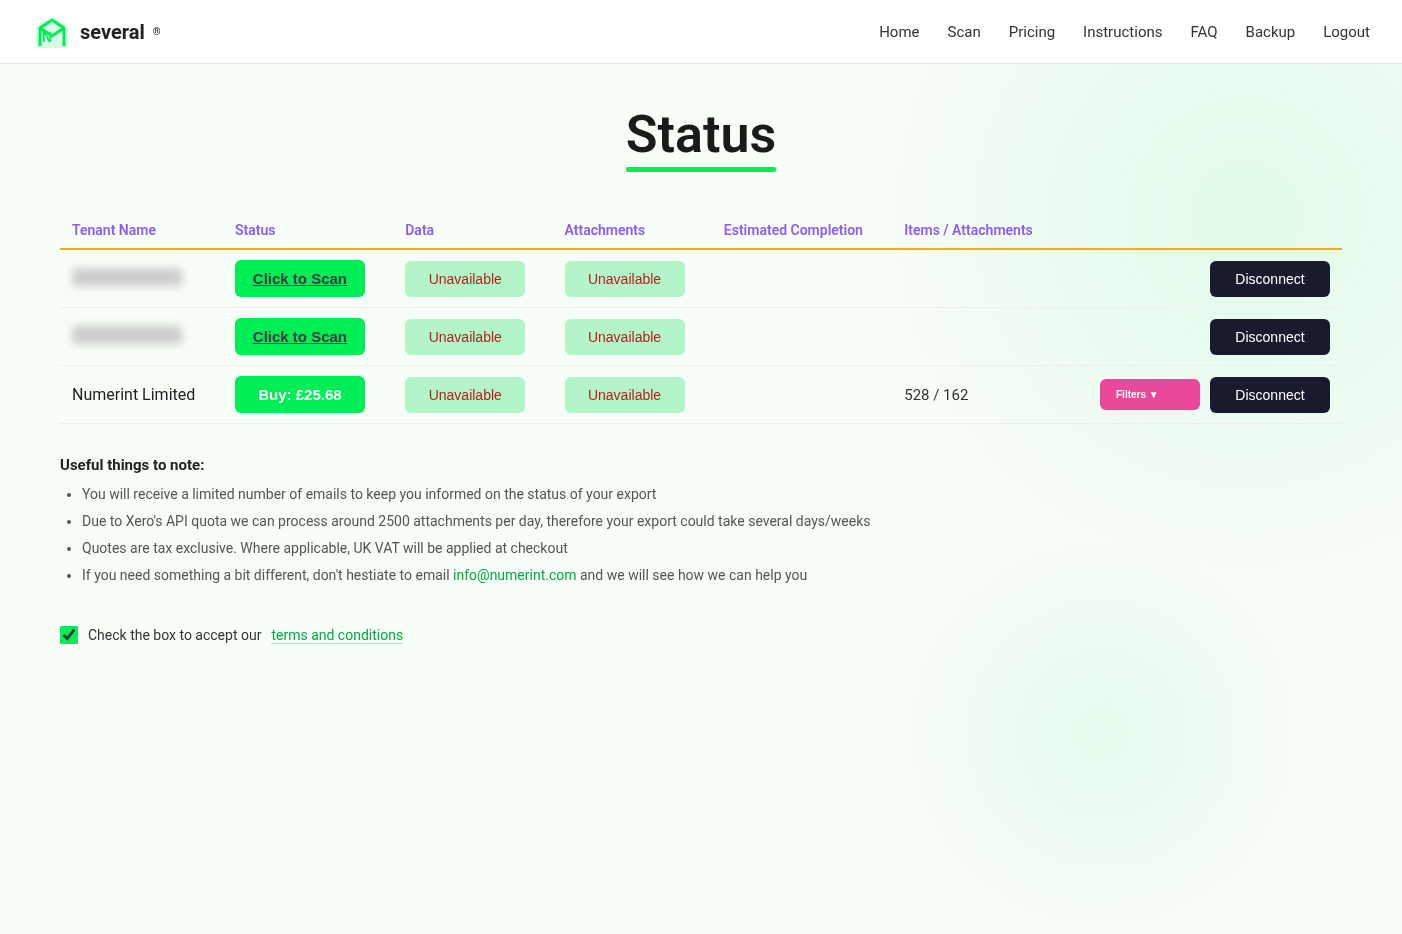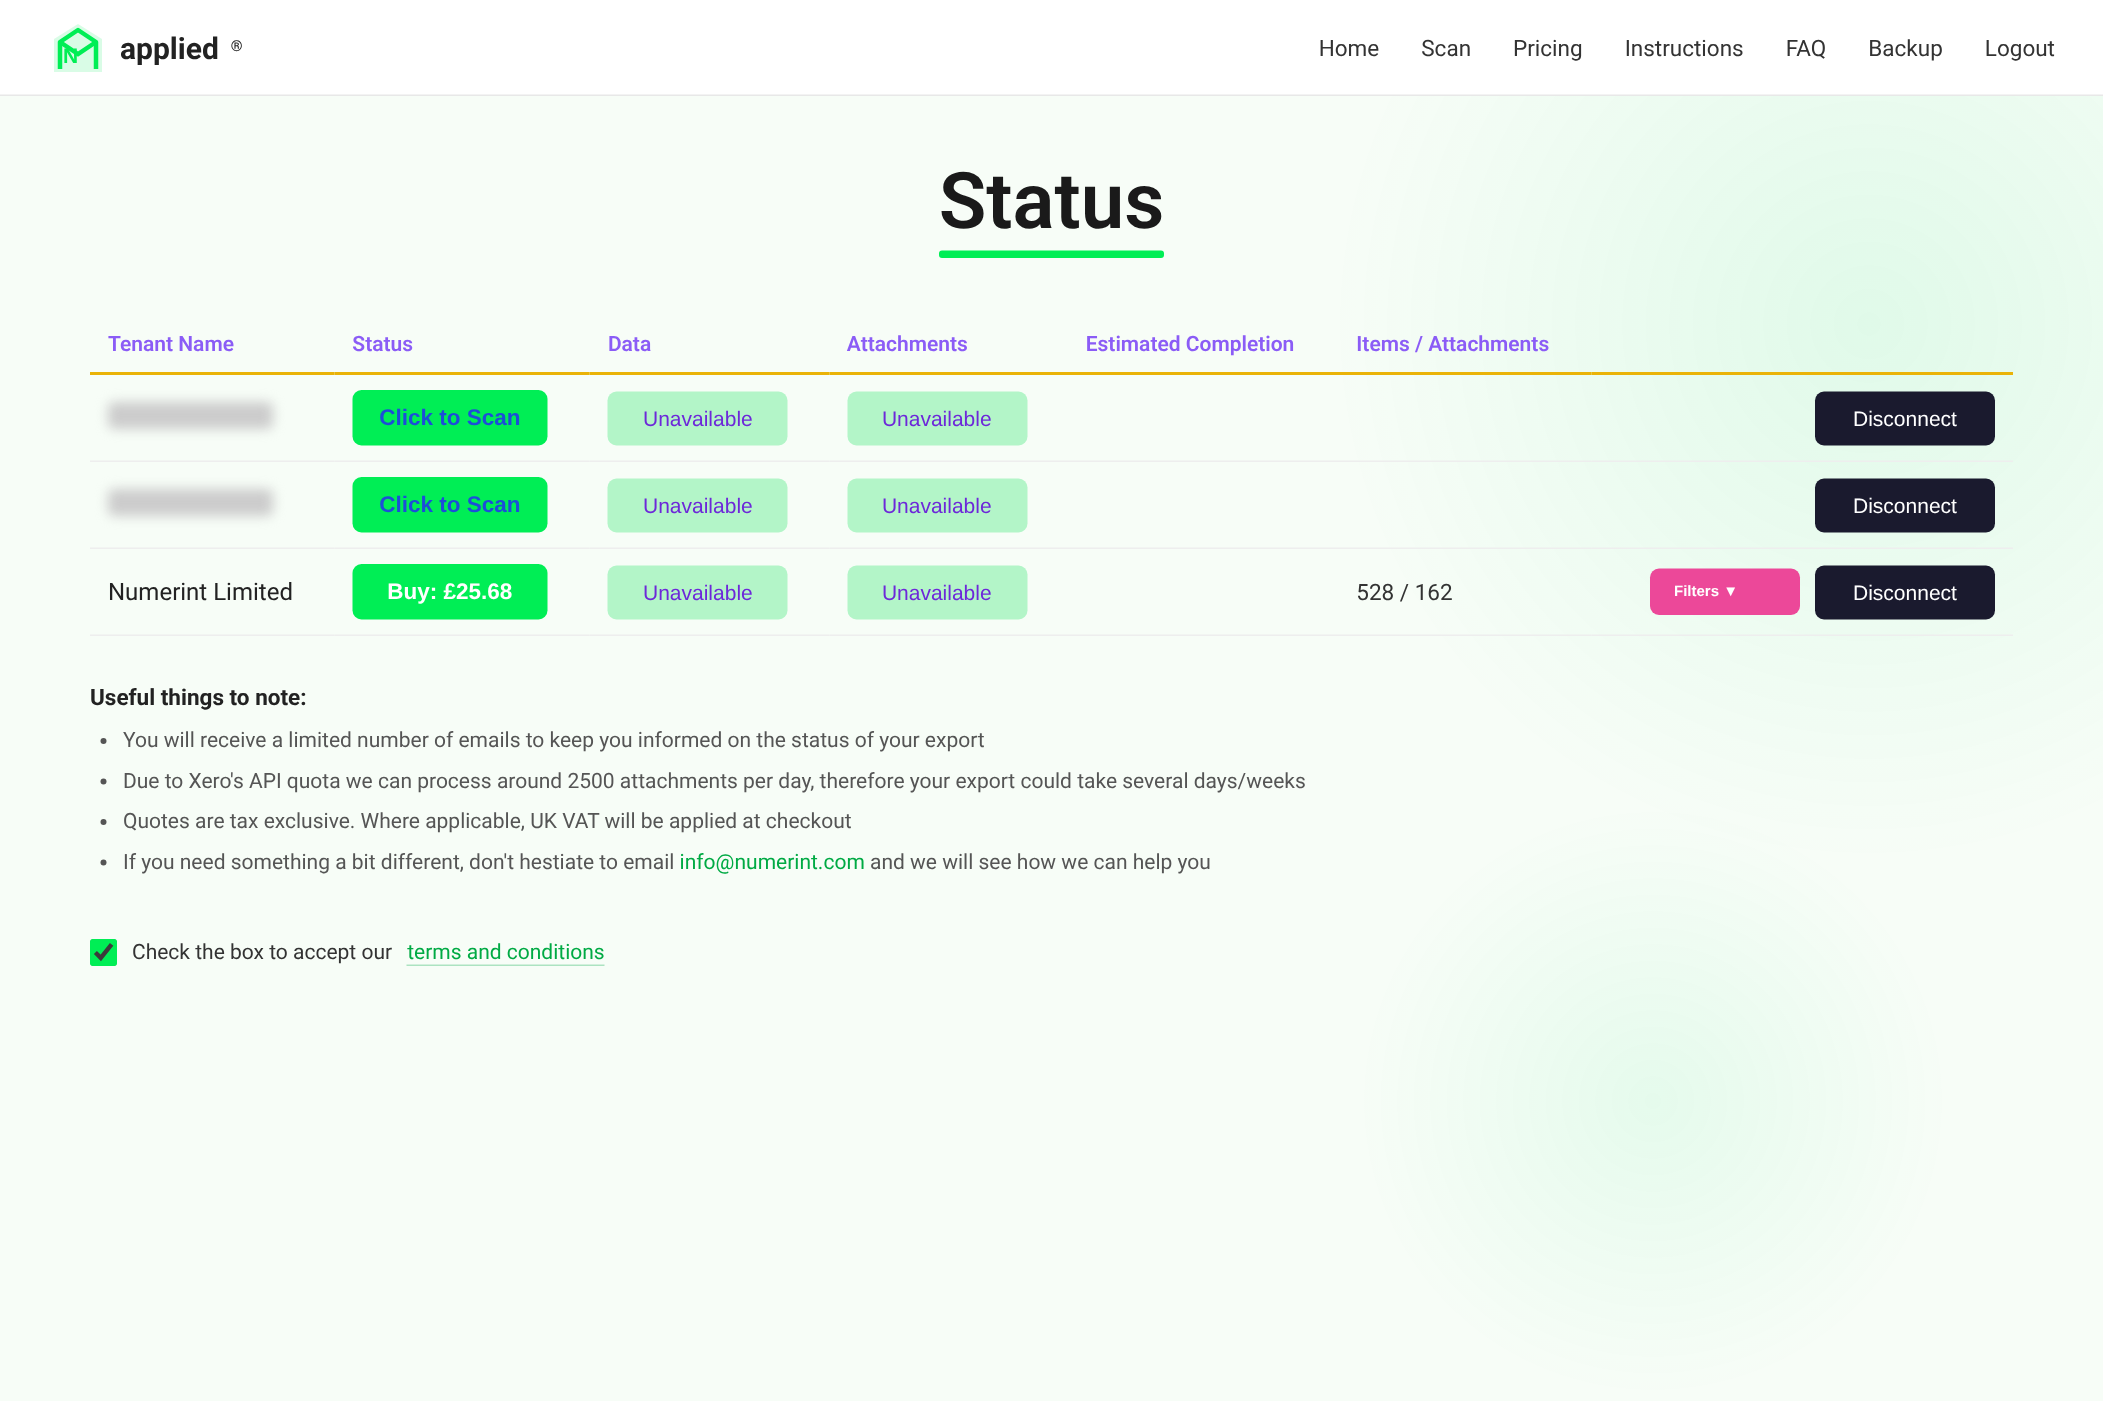--- a/index.html
+++ b/index.html
@@ -124,45 +124,46 @@
       background: #ccc;
       border-radius: 4px;
       height: 18px;
       width: 110px;
       filter: blur(4px);
     }
 
     
     .btn-scan {
       background: #00ee55;
-      color: #1d4ed8;
+      color: #404040;
       border: none;
       border-radius: 6px;
       padding: 10px 4px;
       font-size: 15px;
       font-weight: 600;
       cursor: pointer;
       min-width: 130px;
+      text-decoration: underline;
     }
 
     .btn-buy {
       background: #00ee55;
       color: #fff;
       border: none;
       border-radius: 6px;
       padding: 10px 22px;
       font-size: 15px;
       font-weight: 600;
       cursor: pointer;
       min-width: 130px;
     }
 
     .btn-unavailable {
       background: #b3f5c8;
-      color: #6d28d9;
+      color: #b91c1c;
       border: none;
       border-radius: 6px;
       padding: 10px 22px;
       font-size: 14px;
       cursor: default;
       min-width: 120px;
     }
 
     .btn-disconnect {
       background: #1a1a2e;
@@ -275,21 +276,21 @@
 <body>
 
 <nav class="navbar">
   <div class="navbar-logo">
     <svg class="logo-icon" viewBox="0 0 40 40" fill="none" xmlns="http://www.w3.org/2000/svg">
       <polygon points="4,36 4,14 20,4 36,14 36,36" fill="#00ee55" opacity="0.15"></polygon>
       <path d="M8 34 L8 16 L20 8 L32 16 L32 34" stroke="#00ee55" stroke-width="3" fill="none" stroke-linejoin="round"></path>
       <path d="M8 16 L20 24 L32 16" stroke="#00ee55" stroke-width="3" fill="none"></path>
       <text x="10" y="30" font-size="14" font-weight="900" fill="#00ee55" font-family="Arial">N</text>
     </svg>
-    <span>applied</span>
+    <span>several</span>
       <sup style="font-size:10px;">®</sup>
   </div>
   <div class="navbar-links">
     <a href="#">Home</a>
     <a href="#">Scan</a>
     <a href="#">Pricing</a>
     <a href="#">Instructions</a>
     <a href="#">FAQ</a>
     <a href="#">Backup</a>
     <a href="#">Logout</a>

